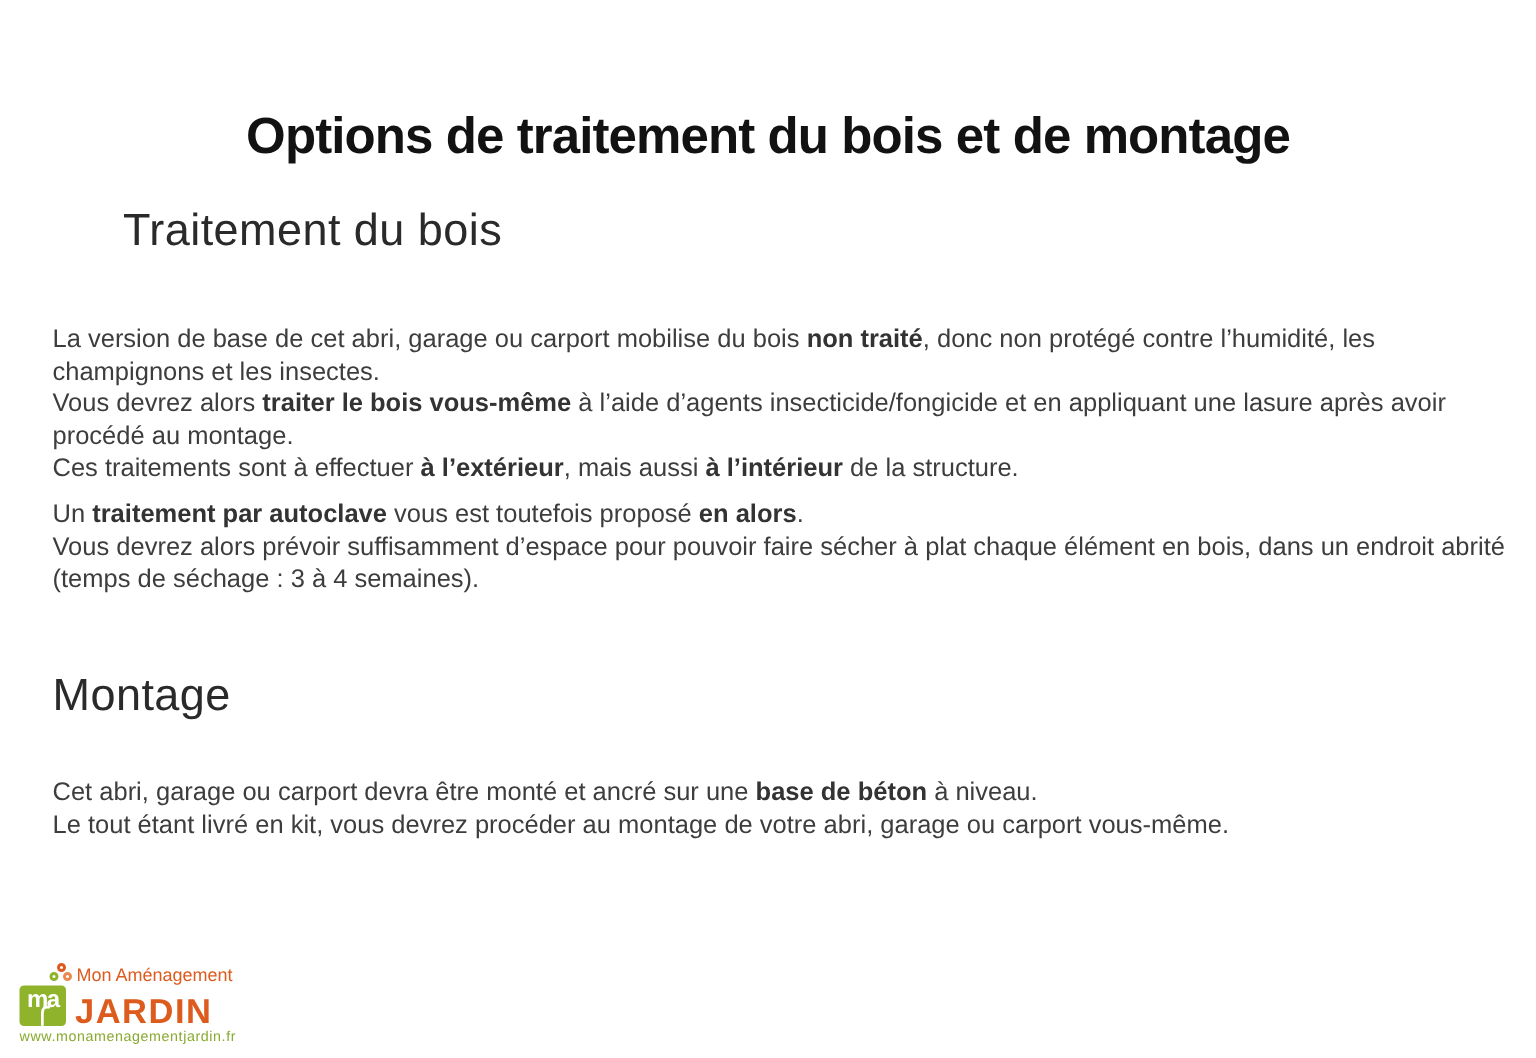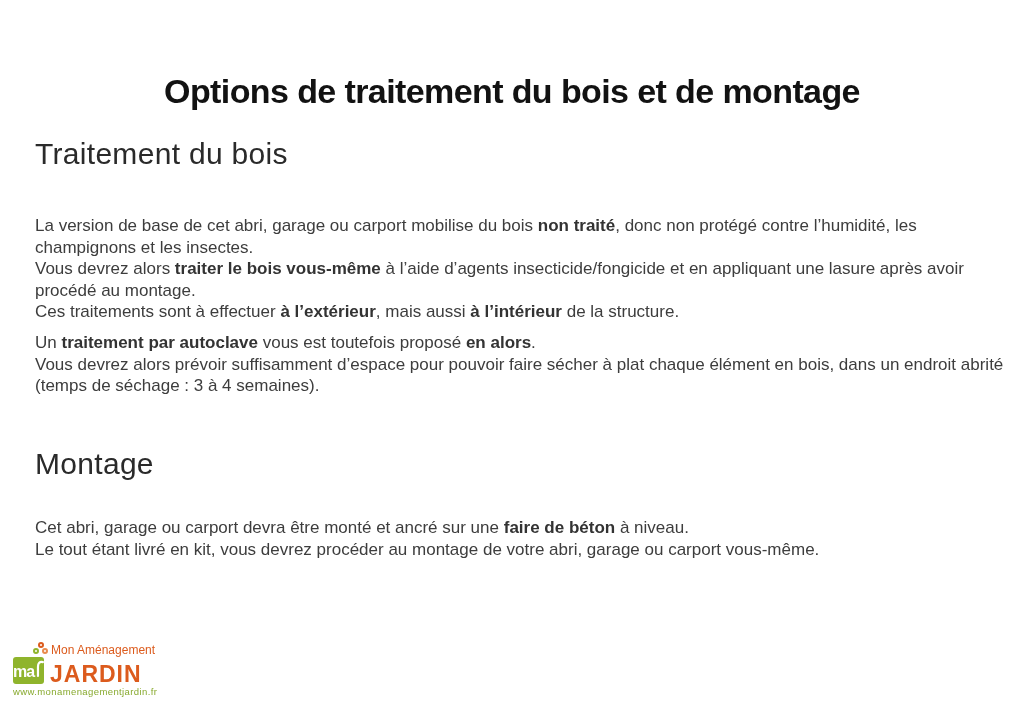--- a/index.html
+++ b/index.html
@@ -15,40 +15,40 @@
     text-align:center;
     font-size:34px; font-weight:bold; color:#121212;
     letter-spacing:-0.6px;
     margin-top:44px;
   }
   .section-heading {
     position:absolute; left:35px;
     font-size:30px; font-weight:400; color:#2a2a2a;
     letter-spacing:0.3px;
   }
-  #heading-traitement { top:112px; }
+  #heading-traitement { top:112px;margin-left:47px; }
   #heading-montage   { top:422px; }
   .body-text {
     position:absolute; left:35px; width:975px;
     font-size:17px; line-height:21.5px; color:#3d3d3d;
     white-space:pre-wrap;
   }
   .body-text b { font-weight:700; color:#333333; }
   #para-1 { top:194px;margin-top:21px; }
   #para-2 { top:315px; }
   #para-3 { top:500px; }
 
   
   .logo { position:absolute; left:13px; top:640px; width:150px; height:56px; }
   .logo-square {
     position:absolute; left:0; top:17px;
     width:31px; height:27px;
     background:var(--green,#8fb42c);
     border-radius:3px;
-    display:flex; align-items:center; justify-content:center;
+    display:flex; align-items:center; justify-content:center;flex-direction:column;
   }
   .logo-monogram {
     color:#ffffff; font-weight:bold; font-size:16px;
     letter-spacing:-1px; line-height:1; padding-top:2px;
   }
   .logo-curl { margin-left:1px; margin-top:-6px; }
   .clover { position:absolute; left:20px; top:2px; width:16px; height:13px; }
   .clover span {
     position:absolute; width:6px; height:6px;
     border-radius:50%; box-sizing:border-box;
@@ -82,21 +82,21 @@
 
   <p class="body-text" id="para-1"><span>La version de base de cet abri, garage ou carport mobilise du bois </span><b>non traité</b><span>, donc non protégé contre l’humidité, les champignons et les insectes.
 Vous devrez alors </span><b>traiter le bois vous-même</b><span> à l’aide d’agents insecticide/fongicide et en appliquant une lasure après avoir procédé au montage.
 Ces traitements sont à effectuer </span><b>à l’extérieur</b><span>, mais aussi </span><b>à l’intérieur</b><span> de la structure.</span></p>
 
   <p class="body-text" id="para-2"><span>Un </span><b>traitement par autoclave</b><span> vous est toutefois proposé </span><b>en alors</b><span>.
 Vous devrez alors prévoir suffisamment d’espace pour pouvoir faire sécher à plat chaque élément en bois, dans un endroit abrité (temps de séchage : 3 à 4 semaines).</span></p>
 
   <h2 class="section-heading" id="heading-montage">Montage</h2>
 
-  <p class="body-text" id="para-3"><span>Cet abri, garage ou carport devra être monté et ancré sur une </span><b>faire de béton</b><span> à niveau.
+  <p class="body-text" id="para-3"><span>Cet abri, garage ou carport devra être monté et ancré sur une </span><b>base de béton</b><span> à niveau.
 Le tout étant livré en kit, vous devrez procéder au montage de votre abri, garage ou carport vous-même.</span></p>
 
   <div class="logo">
     <span class="clover">
       <span class="c1"></span>
       <span class="c2"></span>
       <span class="c3"></span>
     </span>
     <span class="logo-square">
       <span class="logo-monogram">ma</span>

